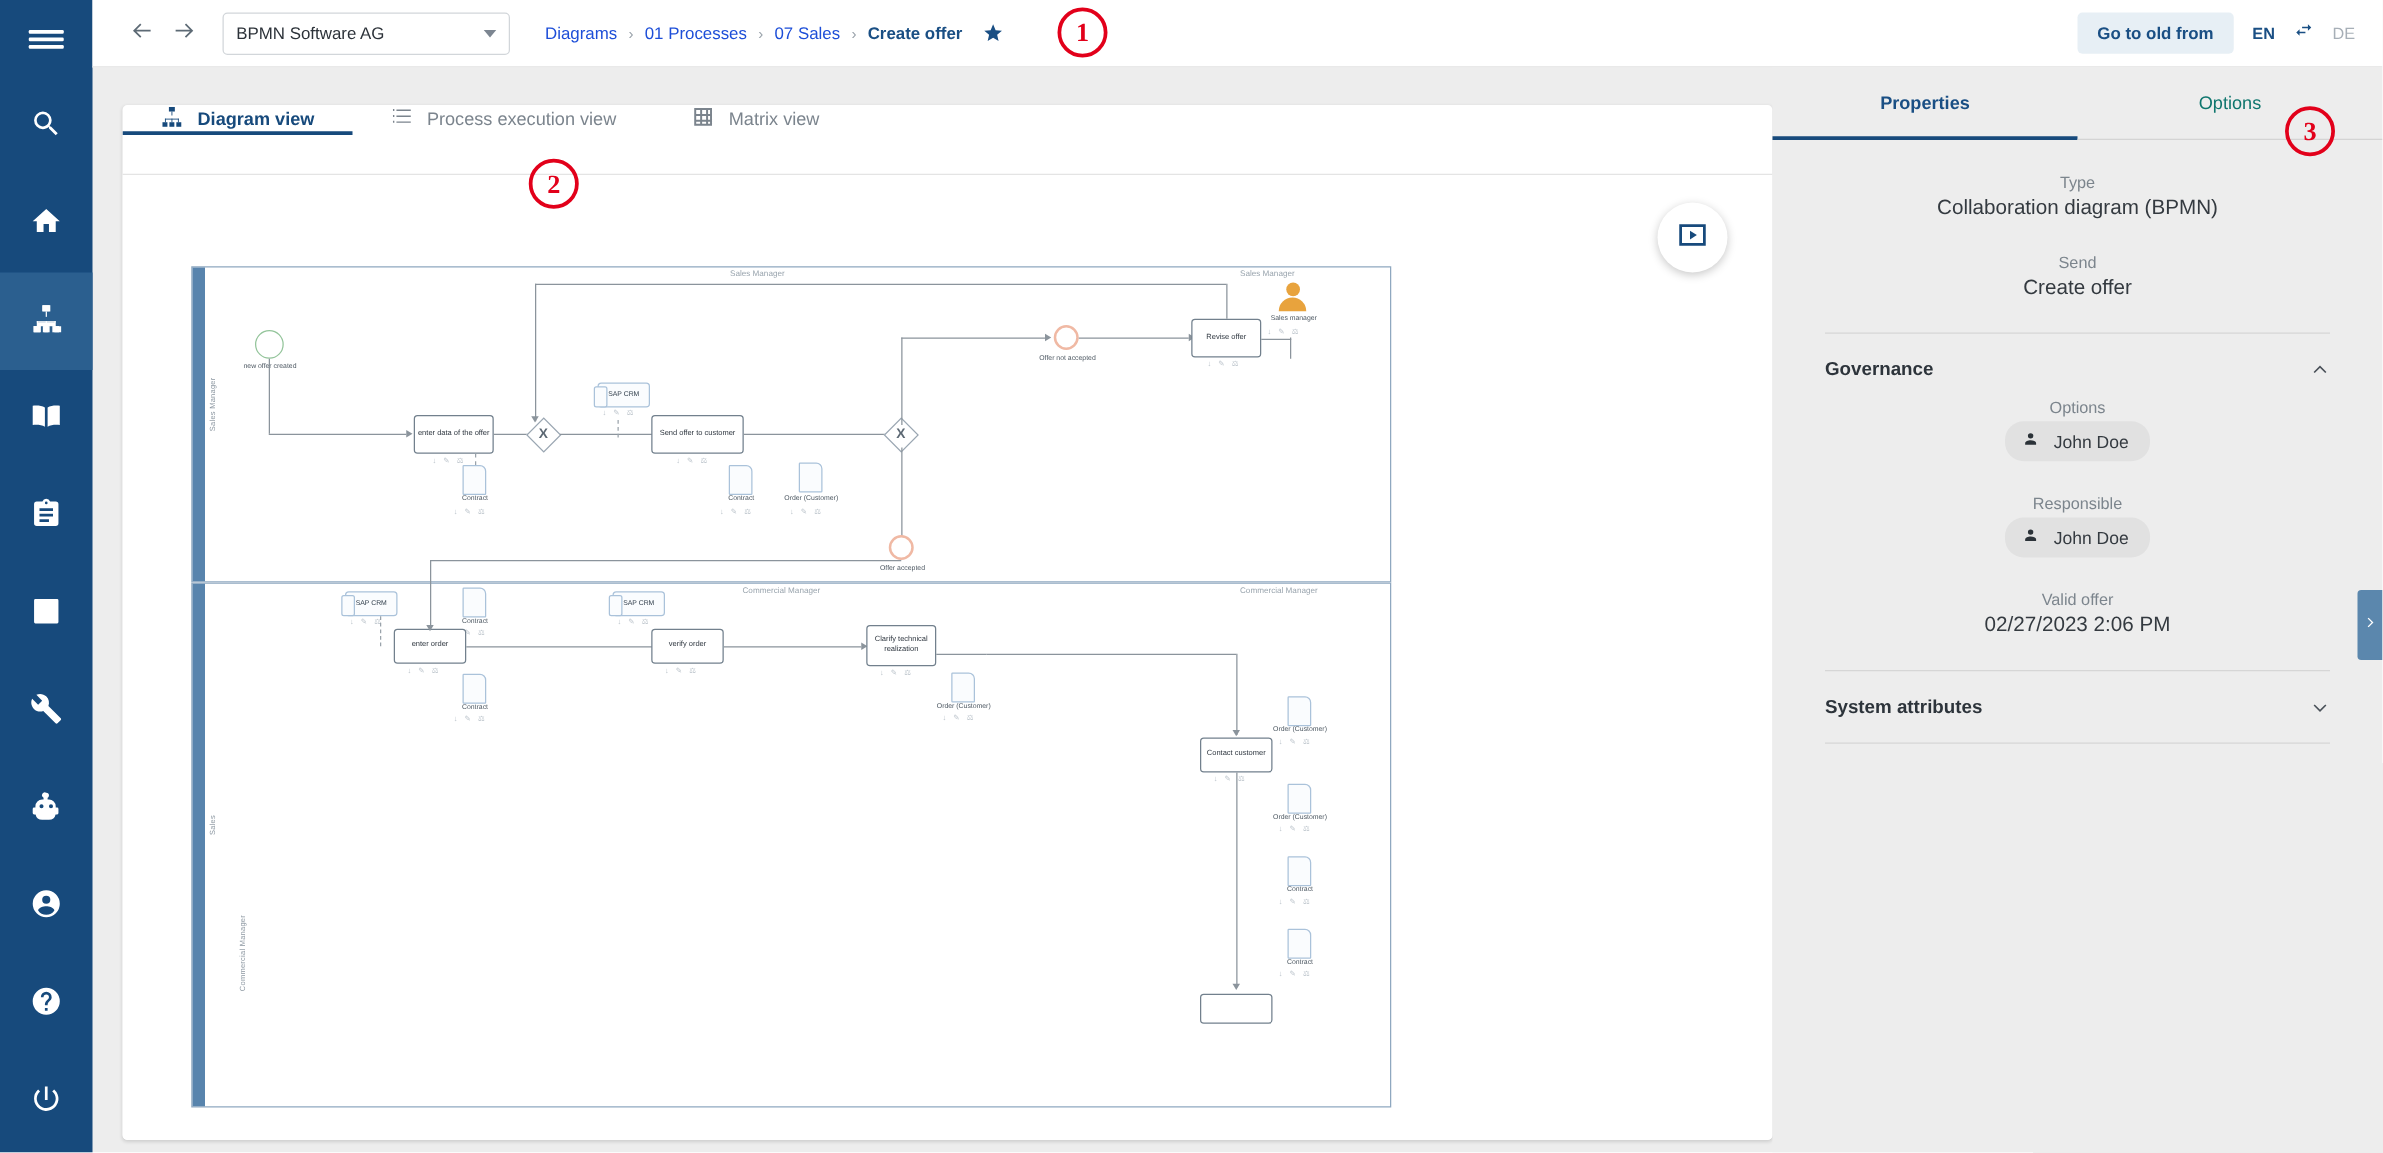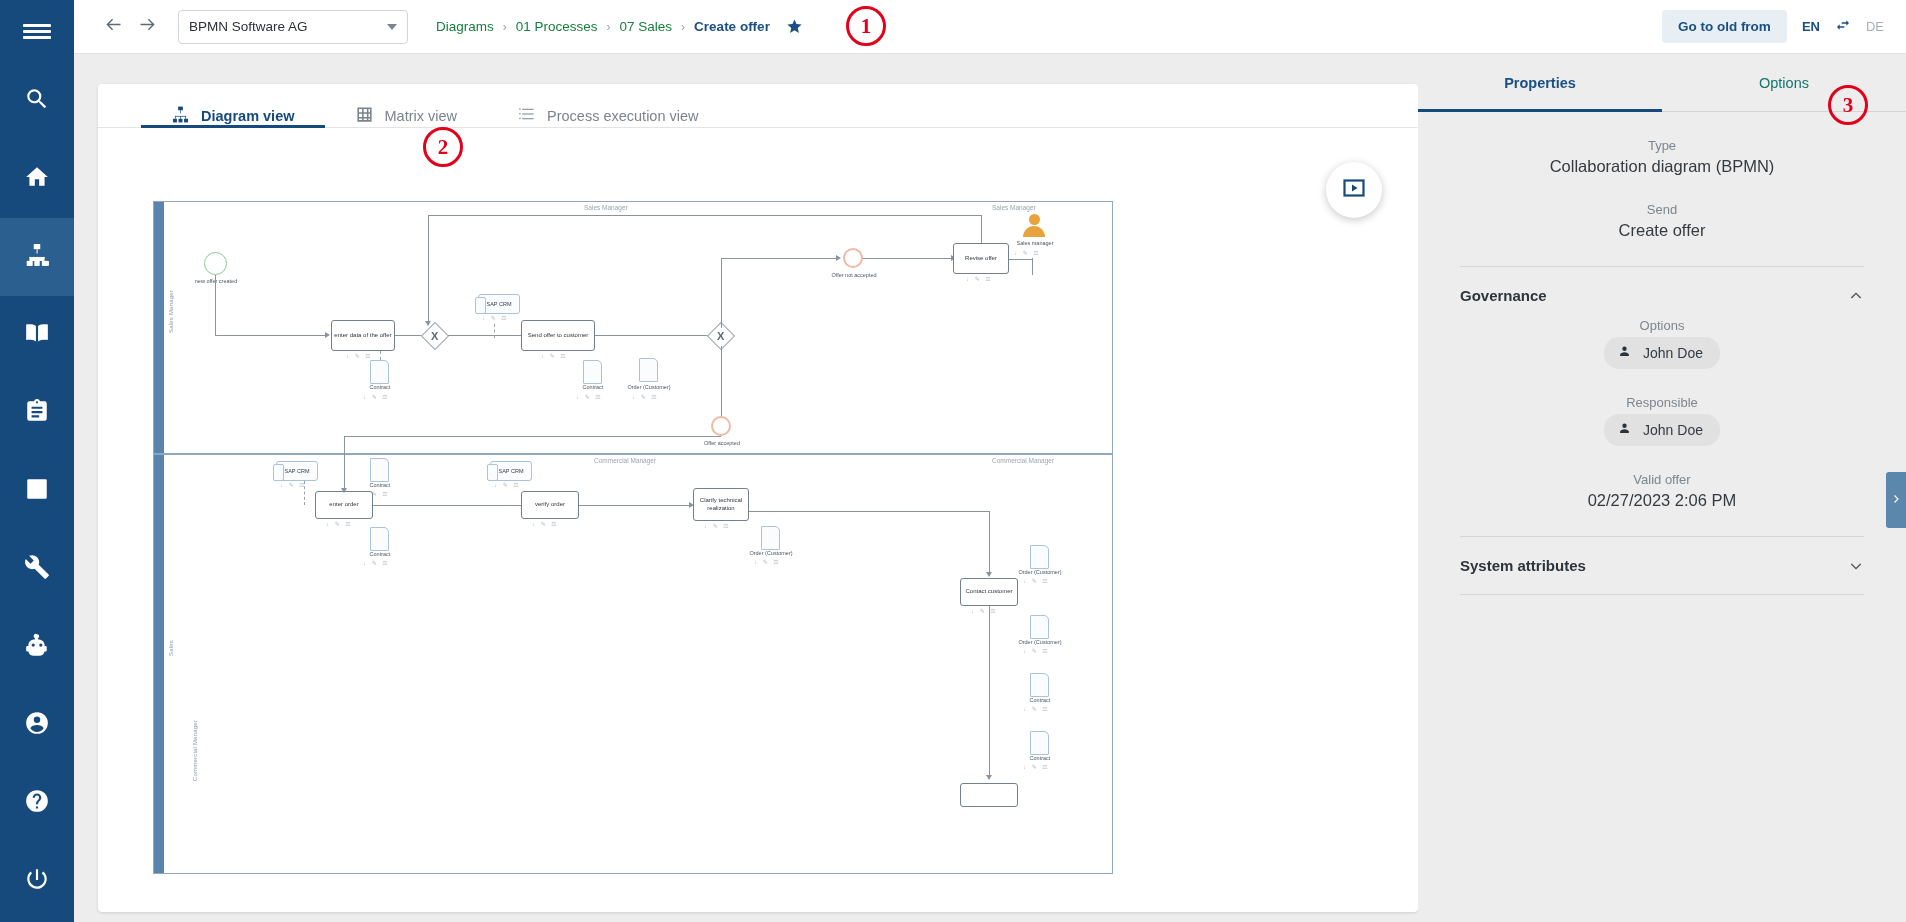--- a/index.html
+++ b/index.html
@@ -36,41 +36,41 @@
   .nav-arrow { width: 34px; height: 34px; display:flex; align-items:center; justify-content:center; cursor:pointer; }
   .nav-arrow svg { width: 21px; height: 21px; stroke: #5d6a75; fill: none; stroke-width: 1.6; }
   .tenant-select {
     margin-left: 14px; width: 230px; height: 34px; border: 1px solid #d2d6da; border-radius: 4px;
     display: flex; align-items: center; padding: 0 10px; cursor: pointer; background: #fff;
   }
   .tenant-select .label { font-size: 13.5px; color: #2c3239; flex: 1; }
   .caret { width: 0; height: 0; border-left: 5px solid transparent; border-right: 5px solid transparent;
            border-top: 6px solid #7c8691; }
   .breadcrumb { margin-left: 28px; display: flex; align-items: center; gap: 9px; font-size: 13.5px; }
-  .crumb { color: #15803d; cursor: pointer; }
+  .crumb { color: #1d4ed8; cursor: pointer; }
   .crumb.current { color: #1a4f84; font-weight: 700; }
   .crumb-sep { color: #9aa3ab; font-size: 12px; }
   .fav-star { margin-left: 7px; cursor: pointer; line-height: 0; }
   .fav-star svg { width: 17px; height: 17px; fill: #1a4f84; }
   .header-right { margin-left: auto; display: flex; align-items: center; gap: 15px; }
   .old-view-btn {
     background: #e7eff5; color: #1a4f84; font-size: 13.5px; font-weight: 700;
     border: none; border-radius: 4px; padding: 9px 16px; cursor: pointer;
   }
   .lang { font-size: 13px; font-weight: 700; color: #1a4f84; cursor: pointer; }
   .lang.inactive { color: #a7afb7; font-weight: 400; }
   .lang-swap svg { width: 16px; height: 16px; fill: #1a4f84; }
 
   
   .card {
     position: absolute; left: 98px; top: 84px; width: 1320px; height: 828px;
     background: #ffffff; border-radius: 4px; box-shadow: 0 1px 3px rgba(0,0,0,.13);
     overflow: hidden;
   }
-  .tabs { height: 44px; display: flex; align-items: flex-end; border-bottom: 1px solid #e4e4e4; padding-left: 43px; }
+  .tabs { height: 56px; display: flex; align-items: flex-start; border-bottom: 1px solid #e4e4e4; }
   .tab {
     display: flex; align-items: center; gap: 11px; padding: 0 30px; cursor: pointer;
     font-size: 14.5px; color: #7b848d; position: relative;
   }
   .tab.active { color: #174a7c; font-weight: 700; }
   .tab.active::after {
     content: ""; position: absolute; left: 0; right: 0; bottom: -1px; height: 3px; background: #174a7c;
   }
   .tab svg { width: 19px; height: 19px; }
   .tab .ico { fill: #7b848d; }
@@ -350,32 +350,32 @@
               <rect x="5" y="13.8" width="0.9" height="3.6"></rect>
               <rect x="18.1" y="13.8" width="0.9" height="3.6"></rect>
               <rect x="11.6" y="13.8" width="0.9" height="3.6"></rect>
             </svg>
         </span>
         <span>Diagram view</span>
       </div>
       <div class="tab">
         <span>
           <svg class="ico" viewBox="0 0 24 24">
+              <path d="M3 4h1.4v2H3V4zm0 6h1.4v2H3v-2zm0 6h1.4v2H3v-2zM6.5 4.6H21v1.4H6.5V4.6zm0 6H21V12H6.5v-1.4zm0 6H21V18H6.5v-1.4z"></path>
+            </svg>
+        </span>
+        <span>Process execution view</span>
+      </div>
+      <div class="tab">
+        <span>
+          <svg class="ico" viewBox="0 0 24 24">
               <path d="M3 3h18v18H3V3zm2 2v4h4V5H5zm6 0v4h4V5h-4zm6 0v4h2V5h-2zM5 11v4h4v-4H5zm6 0v4h4v-4h-4zm6 0v4h2v-4h-2zM5 17v2h4v-2H5zm6 0v2h4v-2h-4zm6 0v2h2v-2h-2z"></path>
             </svg>
         </span>
         <span>Matrix view</span>
-      </div>
-      <div class="tab">
-        <span>
-          <svg class="ico" viewBox="0 0 24 24">
-              <path d="M3 4h1.4v2H3V4zm0 6h1.4v2H3v-2zm0 6h1.4v2H3v-2zM6.5 4.6H21v1.4H6.5V4.6zm0 6H21V12H6.5v-1.4zm0 6H21V18H6.5v-1.4z"></path>
-            </svg>
-        </span>
-        <span>Process execution view</span>
       </div>
     </div>
 
     <div class="play-fab">
       <span>
         <svg viewBox="0 0 24 24">
             <rect x="2.5" y="4.5" width="19" height="15" fill="none" stroke="#174a7c" stroke-width="2.2"></rect>
             <path d="M10 8.5l5.5 3.5L10 15.5z" fill="#174a7c"></path>
           </svg>
       </span>

